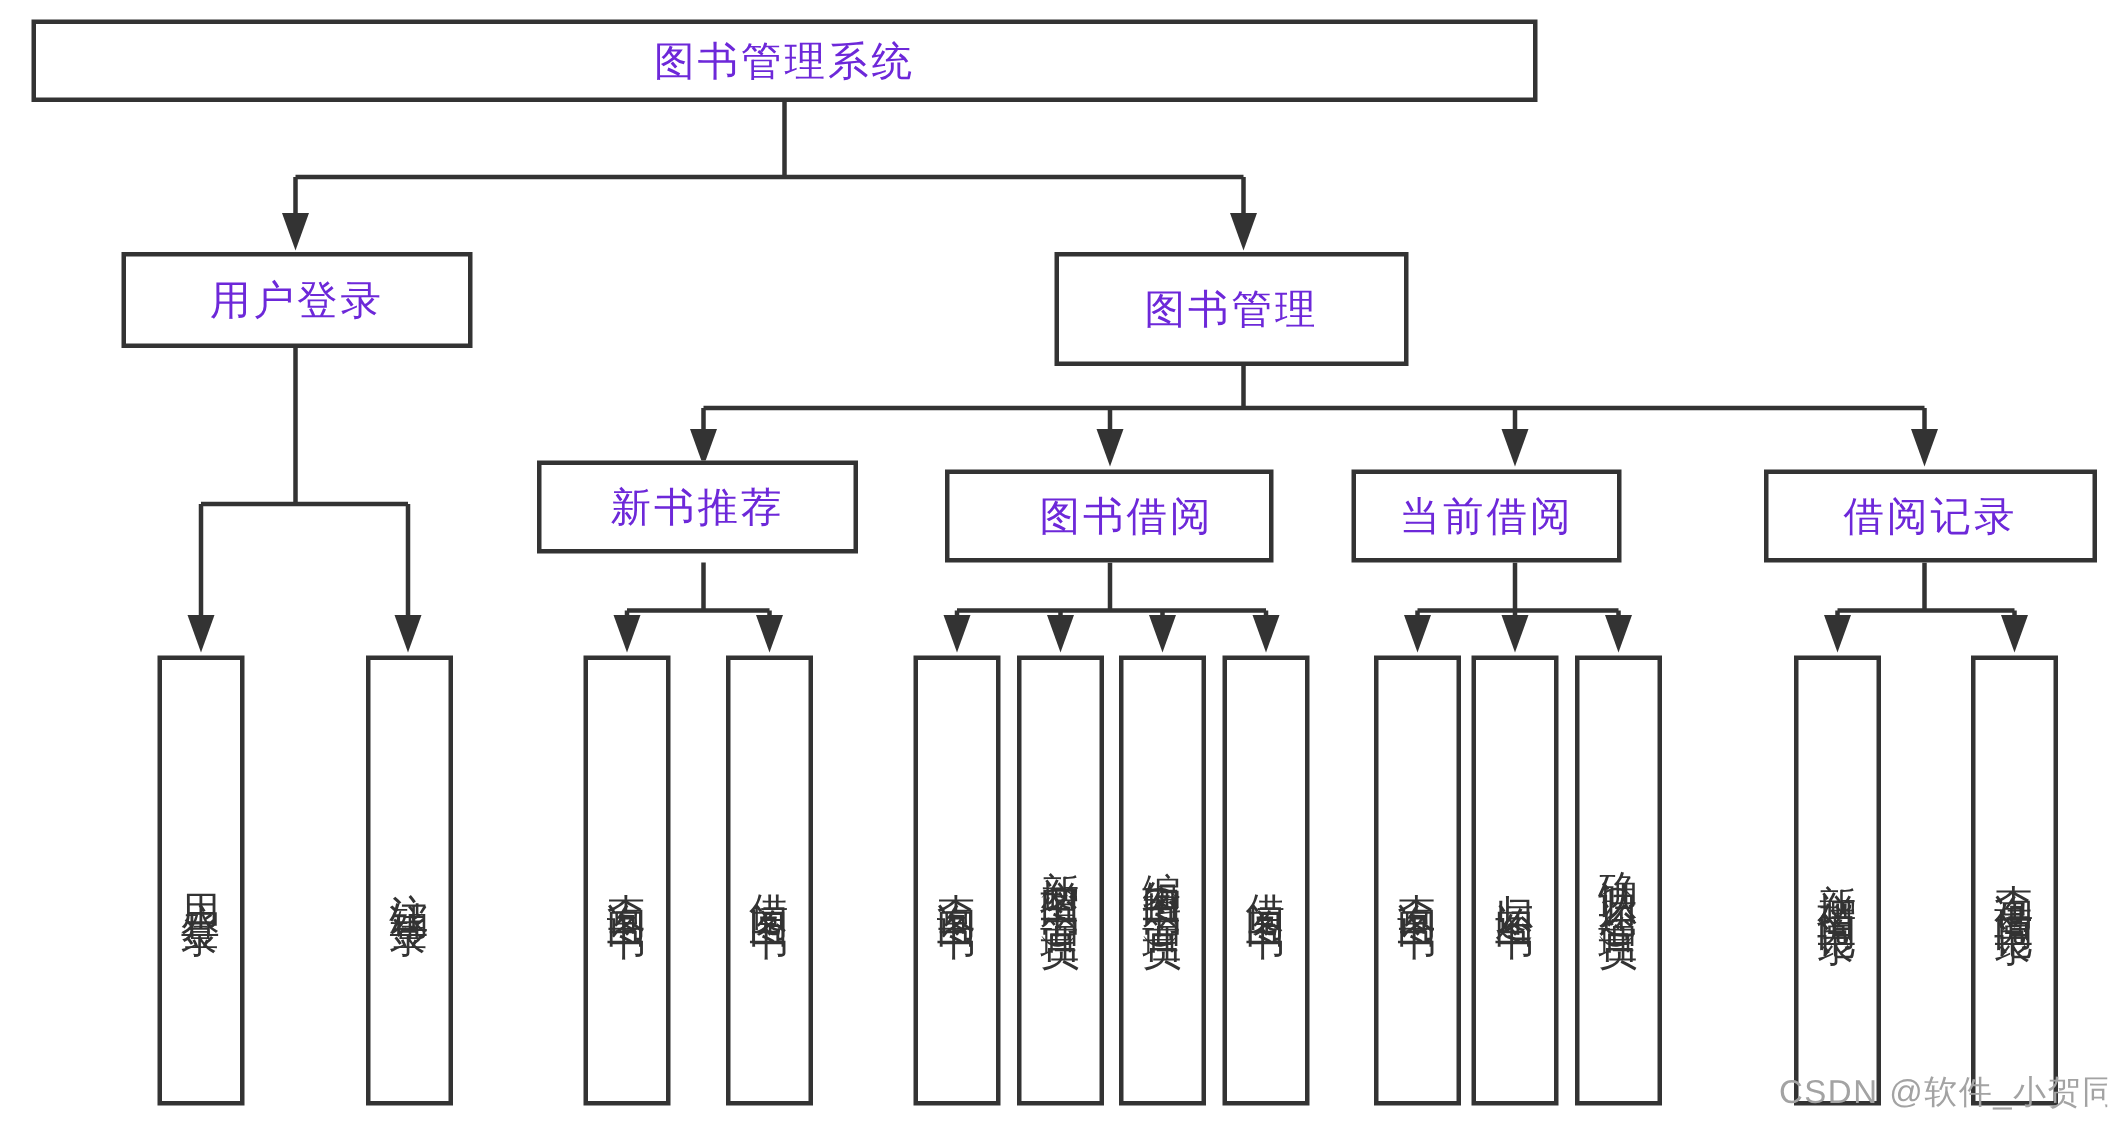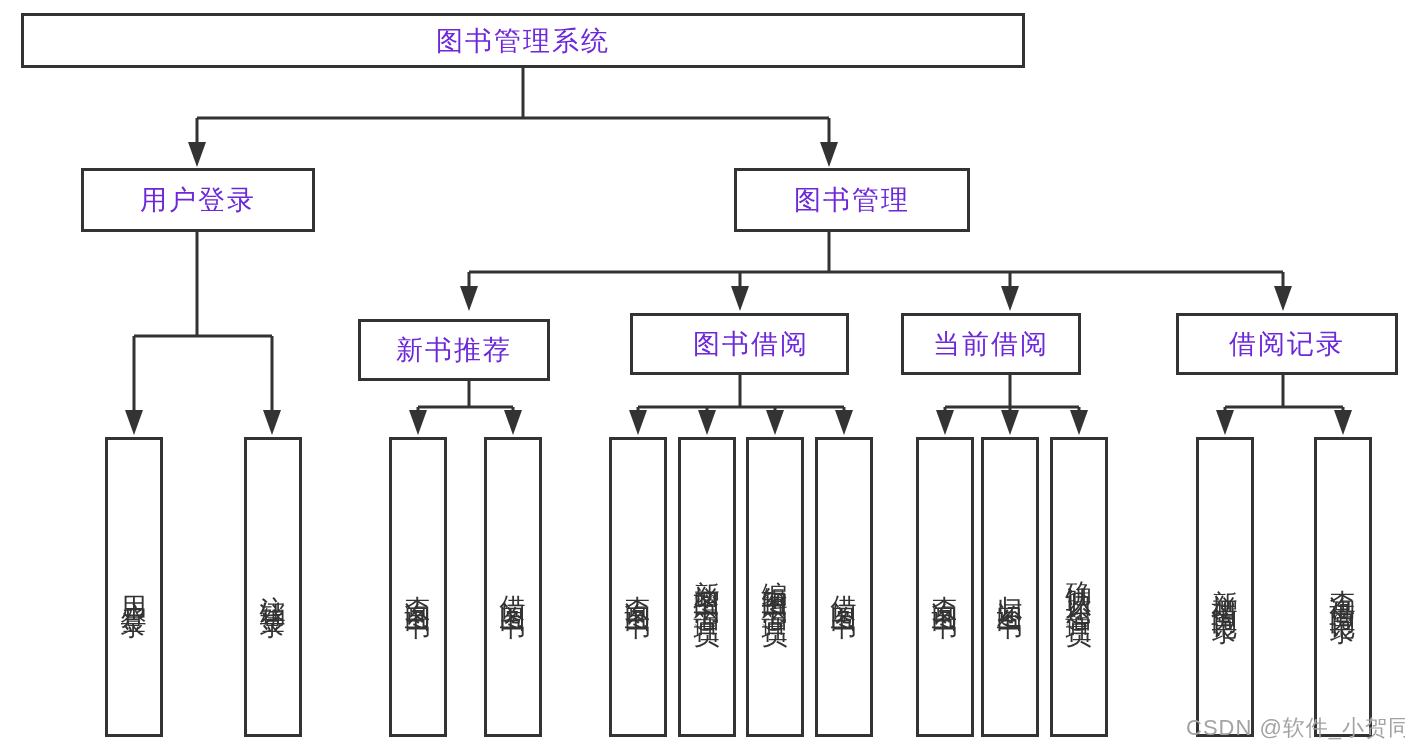--- a/index.html
+++ b/index.html
@@ -98,23 +98,23 @@
         <polygon points="1001,410 1019,410 1010,435"></polygon>
         <polygon points="1070,410 1088,410 1079,435"></polygon>
         <polygon points="1216,410 1234,410 1225,435"></polygon>
         <polygon points="1334,410 1352,410 1343,435"></polygon>
       </g>
   </svg>
 
   <div class="hbox" style="left:21px; top:13px; width:1004px; height:55px;">图书管理系统</div>
 
   <div class="hbox" style="left:81px; top:168px; width:234px; height:64px;">用户登录</div>
-  <div class="hbox" style="left:734px; top:168px; width:236px; height:64px;">图书管理</div>
+  <div class="hbox" style="left:703px; top:168px; width:236px; height:76px;">图书管理</div>
 
-  <div class="hbox" style="left:358px; top:319px; width:192px; height:62px;font-family:Liberation Mono, monospace;">新书推荐</div>
+  <div class="hbox" style="left:358px; top:307px; width:214px; height:62px;font-family:Liberation Mono, monospace;">新书推荐</div>
   <div class="hbox" style="left:630px; top:313px; width:219px; height:62px;padding-left:23px;">图书借阅</div>
   <div class="hbox" style="left:901px; top:313px; width:180px; height:62px;">当前借阅</div>
   <div class="hbox" style="left:1176px; top:313px; width:222px; height:62px;">借阅记录</div>
 
   <div class="vbox" style="left:105px;">用户登录</div>
   <div class="vbox" style="left:244px;">注销登录</div>
 
   <div class="vbox" style="left:389px;">查询图书</div>
   <div class="vbox" style="left:484px;">借阅图书</div>
 

